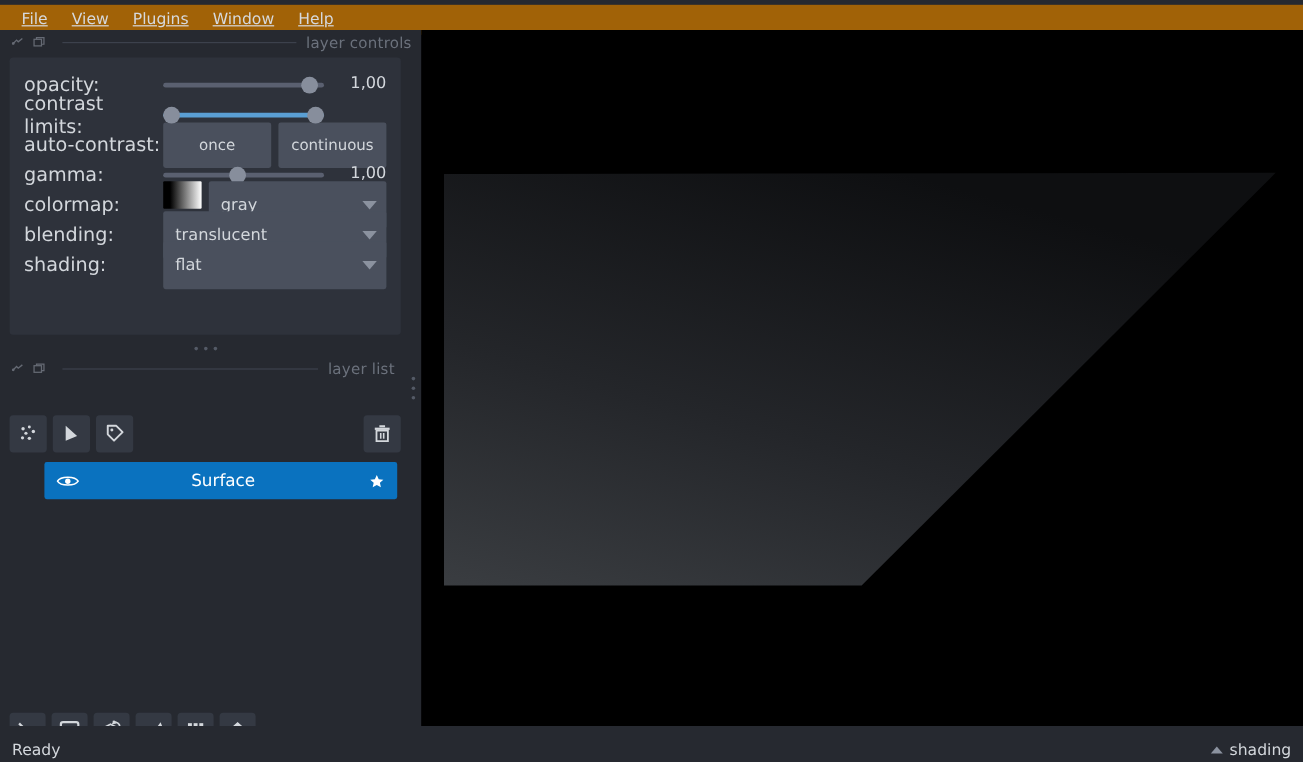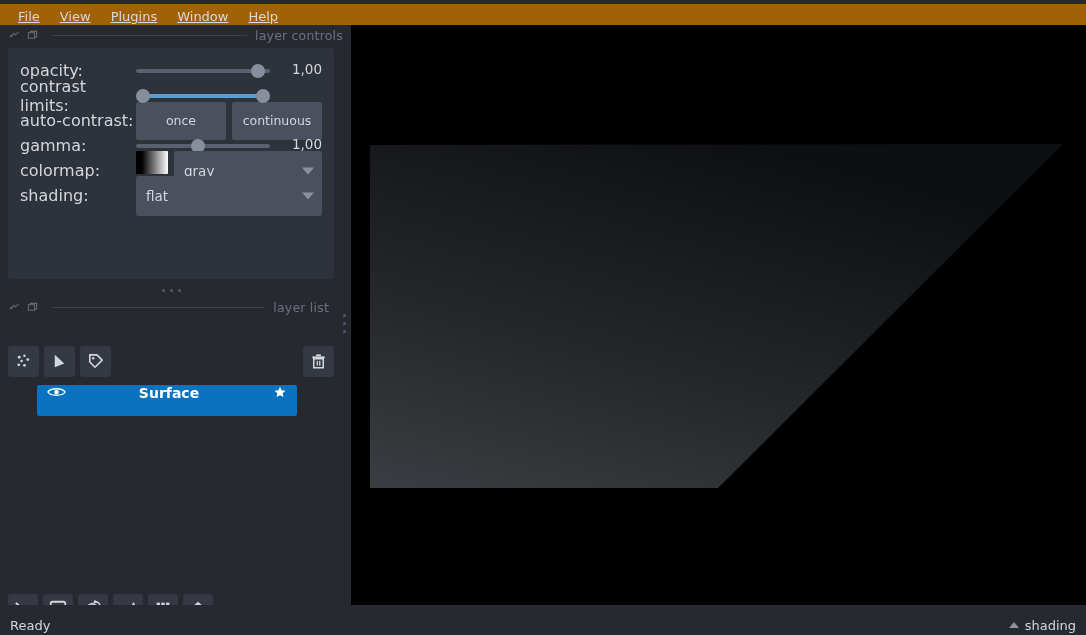--- a/index.html
+++ b/index.html
@@ -142,23 +142,23 @@
   }
   .tool {
     width: 31px; height: 31px; margin-right: 5px;
     background: #343943; border-radius: 3px;
     display: flex; align-items: center; justify-content: center;
   }
   .tool.trash { margin-left: auto; margin-right: 0; }
 
   .layer-row {
     position: absolute; left: 37px; top: 360px;
-    width: 260px; height: 31px;
+    width: 294px; height: 31px;
     background: #0a72bf; border-radius: 2px;
-    display: flex;  font-weight: bold;
+    display: flex; align-items: center;
   }
   .layer-eye { width: 38px; flex: none; display: flex; justify-content: center; }
   .layer-name {
     flex: 1; text-align: center;
     font-size: 14px; color: #ffffff;
   }
   .layer-thumb { width: 34px; flex: none; display: flex; justify-content: center; }
 
   
   .vbuttons {
@@ -279,20 +279,29 @@
       <div class="rlabel">colormap:</div>
       <div class="rfield">
         <div class="cmap-swatch"></div>
         <div class="combo">
           <span>gray</span>
           <span class="caret"></span>
         </div>
       </div>
     </div>
 
+    <div class="row">
+      <div class="rlabel">blending:</div>
+      <div class="rfield">
+        <div class="combo">
+          <span>translucent</span>
+          <span class="caret"></span>
+        </div>
+      </div>
+    </div>
 
     <div class="row">
       <div class="rlabel">shading:</div>
       <div class="rfield">
         <div class="combo">
           <span>flat</span>
           <span class="caret"></span>
         </div>
       </div>
     </div>

